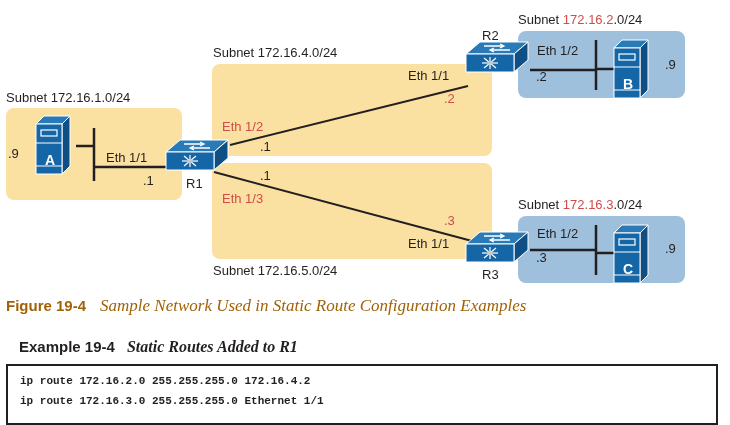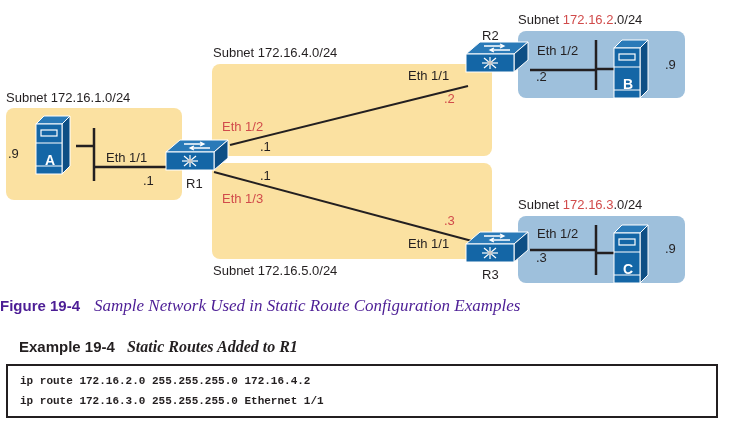--- a/index.html
+++ b/index.html
@@ -1,26 +1,26 @@
 <!DOCTYPE html>
 <html><head>
 <meta charset="utf-8">
 <style>
   html, body { margin:0; padding:0; background:#ffffff; }
   body { width:730px; height:425px; position:relative; overflow:hidden; font-family:"Liberation Sans", sans-serif; }
   svg text { font-family:"Liberation Sans", sans-serif; }
   .lbl { font-size:13px; fill:#231f20; }
   .red { fill:#d14b4b; }
-  .caption { position:absolute; left:0; top:296px; font-size:15px; color:#4c1d95; white-space:nowrap; }
+  .caption { position:absolute; left:6px; top:296px; font-size:15px; color:#a16207; white-space:nowrap; }
   .caption .num { font-family:"Liberation Sans", sans-serif; font-weight:bold; }
   .caption .title { font-family:"Liberation Serif", serif; font-style:italic; margin-left:14px; font-size:17px; }
   .example { position:absolute; left:19px; top:338px; font-size:15px; color:#231f20; white-space:nowrap; }
   .example .num { font-weight:bold; }
   .example .title { font-family:"Liberation Serif", serif; font-style:italic; margin-left:12px; font-size:16px;font-weight:bold; }
-  .codebox { position:absolute; left:6px; top:364px; width:712px; height:54px; border:2px solid #231f20; box-sizing:border-box; padding:5px 0 0 12px; }
+  .codebox { position:absolute; left:6px; top:364px; width:712px; height:61px; border:2px solid #231f20; box-sizing:border-box; padding:5px 0 0 12px; }
   .codeline { font-family:"Liberation Mono", monospace; font-size:11px; font-weight:bold; color:#231f20; height:20px; line-height:20px; white-space:pre; }
 </style>
 </head>
 <body>
 
 <svg width="730" height="290" style="position:absolute;left:0;top:0">
   <defs>
     <g id="router-shape">
       <polygon points="0,12 14,0 62,0 48,12" fill="#2a7ab8" stroke="#ffffff" stroke-width="1"></polygon>
       <polygon points="48,12 62,0 62,18 48,30" fill="#0e4f85" stroke="#ffffff" stroke-width="1"></polygon>

